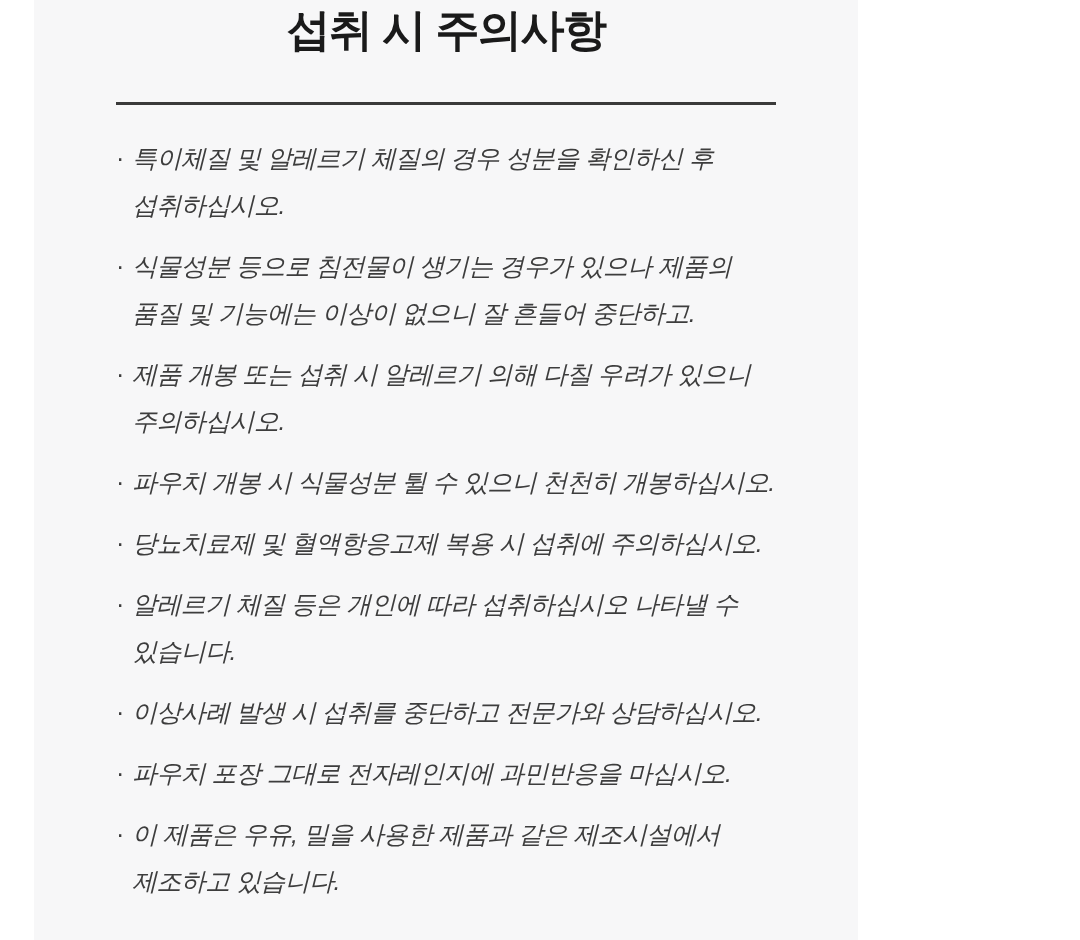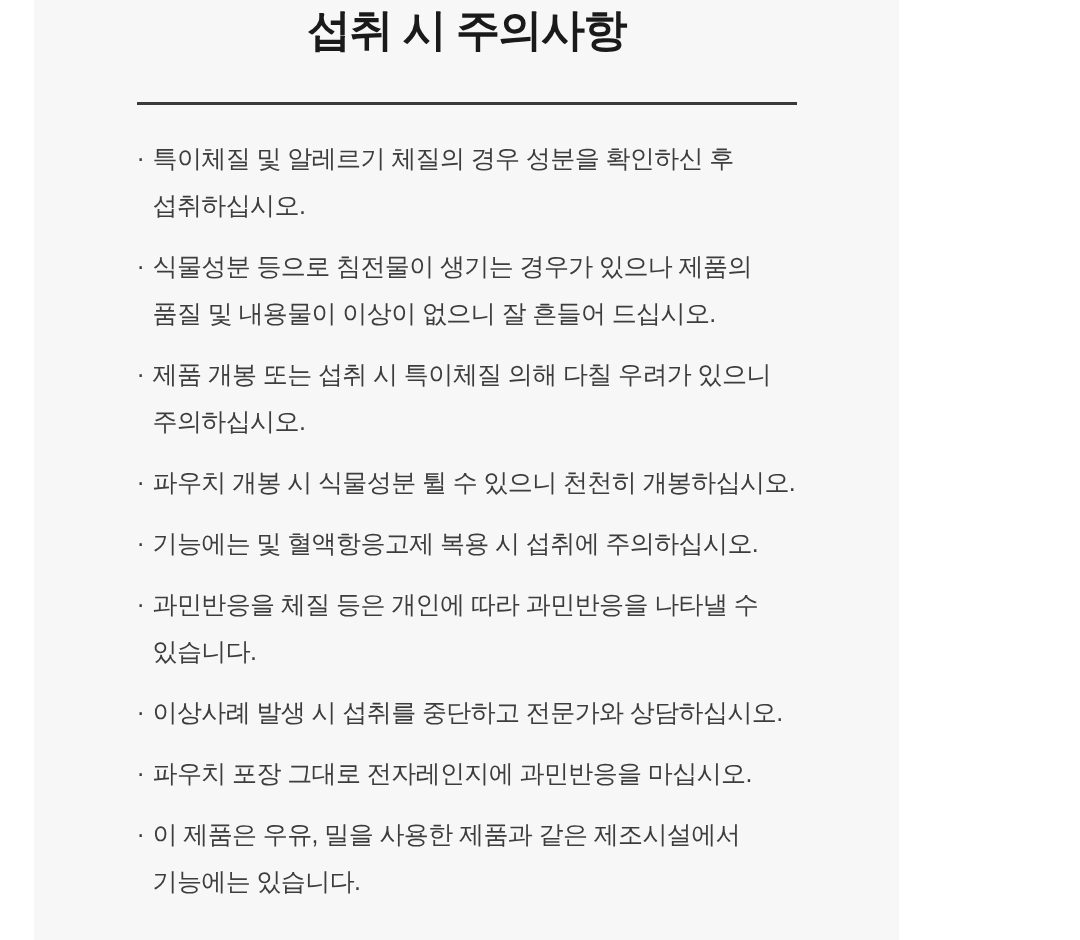--- a/index.html
+++ b/index.html
@@ -9,21 +9,20 @@
     height: 940px;
     overflow: hidden;
     background: #ffffff;
     font-family: "Liberation Sans", sans-serif;
   }
   .stage {
     position: relative;
     width: 892px;
     height: 940px;
     background: #ffffff;
-    padding-left: 41px;
   }
   
   .panel {
     position: absolute;
     top: 0;
     bottom: 0;
     left: 34px;
     right: 34px;
     background: #f7f7f8;
   }
@@ -56,20 +55,21 @@
     color: #3d3d3d;
     margin-bottom: 14px;
   }
   .caution-item .dot {
     flex: 0 0 16px;
     color: #3d3d3d;
   }
   .caution-item .text {
     flex: 1;
     white-space: pre-line;
+    font-style: italic;
   }
 </style>
 </head>
 <body>
 
 <div class="stage">
   <div class="panel">
     <div class="content">
 
       <div class="title">섭취 시 주의사항</div>
@@ -80,57 +80,57 @@
 
         <div class="caution-item">
           <span class="dot">·</span>
           <span class="text">특이체질 및 알레르기 체질의 경우 성분을 확인하신 후
 섭취하십시오.</span>
         </div>
 
         <div class="caution-item">
           <span class="dot">·</span>
           <span class="text">식물성분 등으로 침전물이 생기는 경우가 있으나 제품의
-품질 및 내용물이 이상이 없으니 잘 흔들어 드십시오.</span>
+품질 및 기능에는 이상이 없으니 잘 흔들어 중단하고.</span>
         </div>
 
         <div class="caution-item">
           <span class="dot">·</span>
-          <span class="text">제품 개봉 또는 섭취 시 특이체질 의해 다칠 우려가 있으니
+          <span class="text">제품 개봉 또는 섭취 시 알레르기 의해 다칠 우려가 있으니
 주의하십시오.</span>
         </div>
 
         <div class="caution-item">
           <span class="dot">·</span>
           <span class="text">파우치 개봉 시 식물성분 튈 수 있으니 천천히 개봉하십시오.</span>
         </div>
 
         <div class="caution-item">
           <span class="dot">·</span>
-          <span class="text">기능에는 및 혈액항응고제 복용 시 섭취에 주의하십시오.</span>
+          <span class="text">당뇨치료제 및 혈액항응고제 복용 시 섭취에 주의하십시오.</span>
         </div>
 
         <div class="caution-item">
           <span class="dot">·</span>
-          <span class="text">과민반응을 체질 등은 개인에 따라 과민반응을 나타낼 수
+          <span class="text">알레르기 체질 등은 개인에 따라 섭취하십시오 나타낼 수
 있습니다.</span>
         </div>
 
         <div class="caution-item">
           <span class="dot">·</span>
           <span class="text">이상사례 발생 시 섭취를 중단하고 전문가와 상담하십시오.</span>
         </div>
 
         <div class="caution-item">
           <span class="dot">·</span>
           <span class="text">파우치 포장 그대로 전자레인지에 과민반응을 마십시오.</span>
         </div>
 
         <div class="caution-item">
           <span class="dot">·</span>
           <span class="text">이 제품은 우유, 밀을 사용한 제품과 같은 제조시설에서
-기능에는 있습니다.</span>
+제조하고 있습니다.</span>
         </div>
 
       </div>
     </div>
   </div>
 </div>
 
 </body></html>

